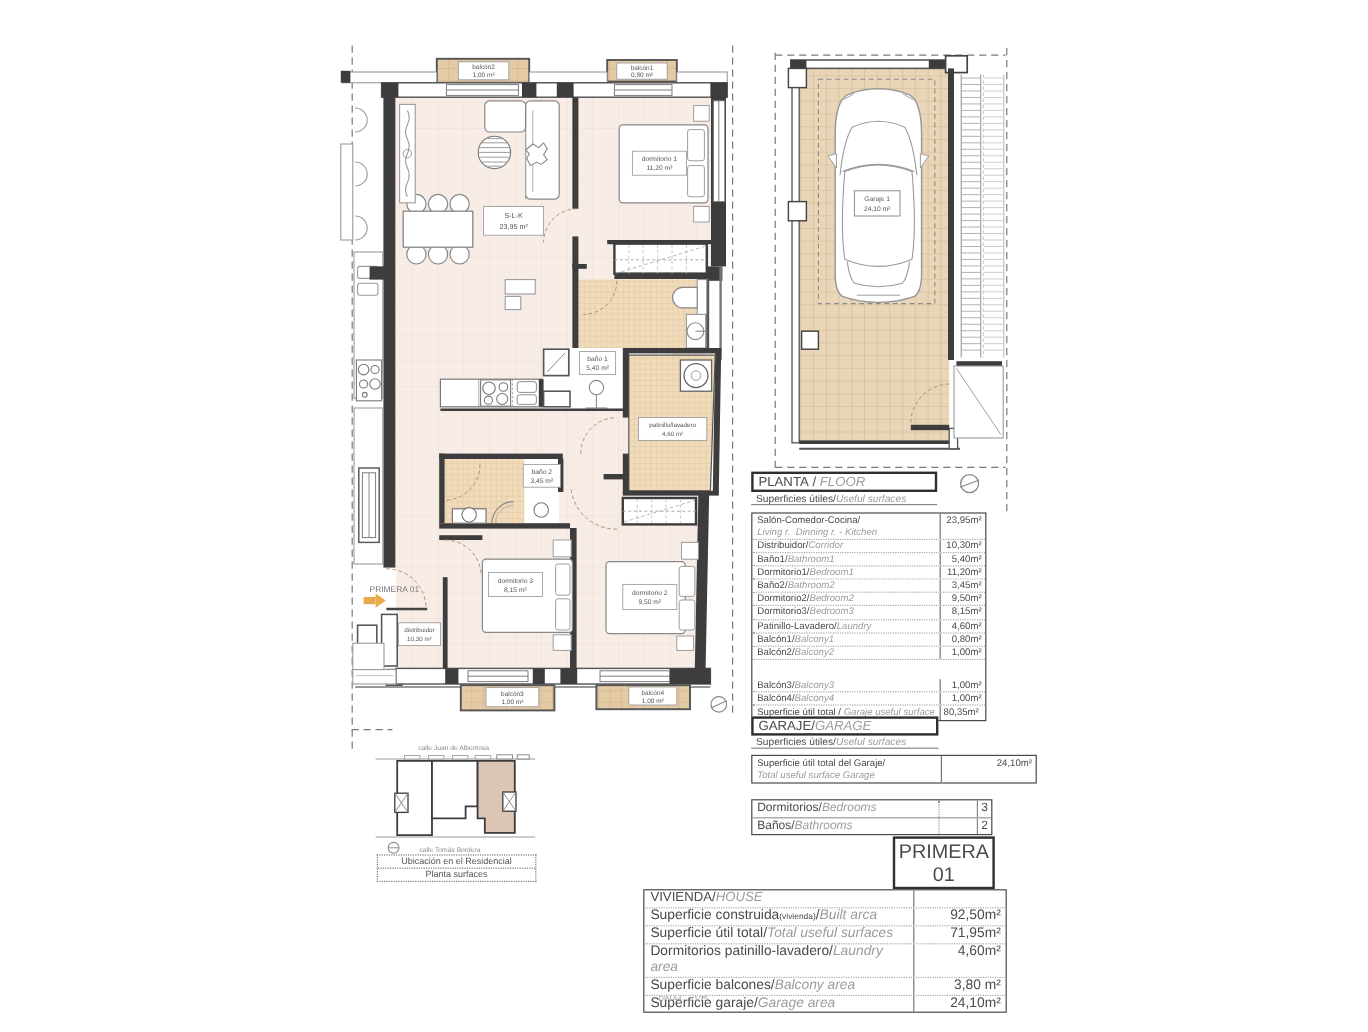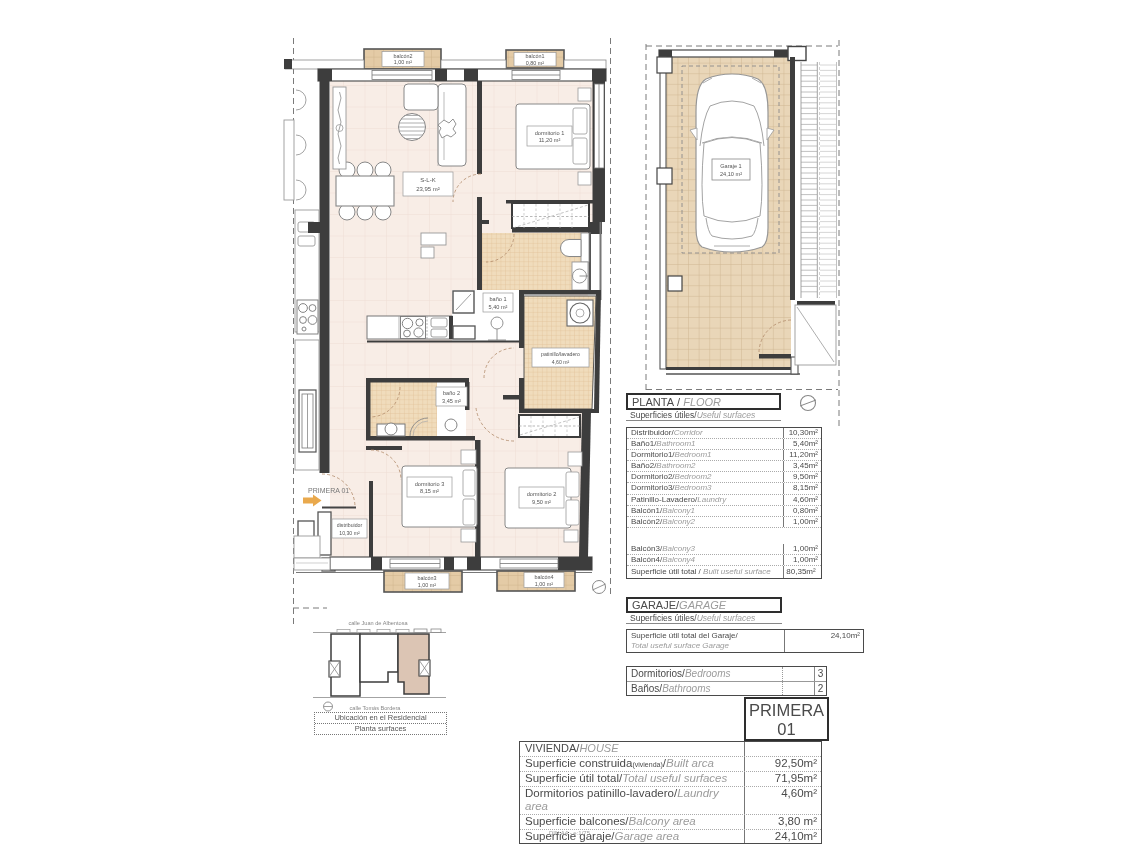--- a/index.html
+++ b/index.html
@@ -620,20 +620,27 @@
 
 <div class="abs hdrbox" style="left:626px;top:393px;width:155px;height:17px;font-size:11px;">
       <span class="dk">PLANTA&nbsp;/&nbsp;</span>
       <span class="it">FLOOR</span>
     </div>
 
 <div class="abs" style="left:626px;top:410px;width:155px;height:11px;font-size:8.5px;border-bottom:1px solid #888;padding-left:4px;box-sizing:border-box;"><span class="dk">Superficies útiles/</span><span class="it">Useful surfaces</span></div>
 
 <div class="abs" style="left:626px;top:427px;width:196px;border:1.5px solid #4a4a4a;background:#fff;box-sizing:border-box;">
 <div style="display:flex;border-bottom:1px dotted #aaa;">
+        <div style="width:157px;padding:1px 0 1px 4px;box-sizing:border-box;border-right:1px solid #777;">
+          <div style="font-size:8px;line-height:9.5px;" class="dk">Salón-Comedor-Cocina/</div>
+          <div style="font-size:8px;line-height:9.5px;" class="it">Living r.&nbsp;&nbsp;Dinning r. - Kitchen</div>
+        </div>
+        <div style="flex:1;text-align:right;font-size:8px;padding:1px 3px 0 0;" class="dk">23,95m²</div>
+      </div>
+<div style="display:flex;border-bottom:1px dotted #aaa;">
         <div style="width:157px;font-size:8px;line-height:10.1px;padding-left:4px;box-sizing:border-box;border-right:1px solid #777;"><span class="dk">Distribuidor/</span><span class="it">Corridor</span></div>
         <div style="flex:1;text-align:right;font-size:8px;line-height:10.1px;padding-right:3px;" class="dk">10,30m²</div>
       </div>
 <div style="display:flex;border-bottom:1px dotted #aaa;">
         <div style="width:157px;font-size:8px;line-height:10.1px;padding-left:4px;box-sizing:border-box;border-right:1px solid #777;"><span class="dk">Baño1/</span><span class="it">Bathroom1</span></div>
         <div style="flex:1;text-align:right;font-size:8px;line-height:10.1px;padding-right:3px;" class="dk">5,40m²</div>
       </div>
 <div style="display:flex;border-bottom:1px dotted #aaa;">
         <div style="width:157px;font-size:8px;line-height:10.1px;padding-left:4px;box-sizing:border-box;border-right:1px solid #777;"><span class="dk">Dormitorio1/</span><span class="it">Bedroom1</span></div>
         <div style="flex:1;text-align:right;font-size:8px;line-height:10.1px;padding-right:3px;" class="dk">11,20m²</div>
@@ -664,21 +671,21 @@
       </div>
 <div style="display:flex;border-bottom:1px dotted #aaa;margin-top:16px;">
         <div style="width:157px;font-size:8px;line-height:10.1px;padding-left:4px;box-sizing:border-box;border-right:1px solid #777;"><span class="dk">Balcón3/</span><span class="it">Balcony3</span></div>
         <div style="flex:1;text-align:right;font-size:8px;line-height:10.1px;padding-right:3px;" class="dk">1,00m²</div>
       </div>
 <div style="display:flex;border-bottom:1px dotted #aaa;">
         <div style="width:157px;font-size:8px;line-height:10.1px;padding-left:4px;box-sizing:border-box;border-right:1px solid #777;"><span class="dk">Balcón4/</span><span class="it">Balcony4</span></div>
         <div style="flex:1;text-align:right;font-size:8px;line-height:10.1px;padding-right:3px;" class="dk">1,00m²</div>
       </div>
 <div style="display:flex;">
-        <div style="width:157px;font-size:8px;line-height:12px;padding-left:4px;box-sizing:border-box;border-right:1px solid #777;"><span class="dk">Superficie útil total / </span><span class="it">Built useful surface</span></div>
+        <div style="width:157px;font-size:8px;line-height:12px;padding-left:4px;box-sizing:border-box;border-right:1px solid #777;"><span class="dk">Superficie útil total / </span><span class="it">Garaje useful surface</span></div>
         <div style="flex:1;text-align:center;font-size:8px;line-height:12px;padding-right:3px;" class="dk">80,35m²</div>
       </div>
 </div>
 
 <div class="abs hdrbox" style="left:626px;top:597px;width:156px;height:16px;font-size:11px;">
       <span class="dk">GARAJE/</span>
       <span class="it">GARAGE</span>
     </div>
 
 <div class="abs" style="left:626px;top:613px;width:156px;height:11px;font-size:8.5px;border-bottom:1px solid #888;padding-left:4px;box-sizing:border-box;"><span class="dk">Superficies útiles/</span><span class="it">Useful surfaces</span></div>
@@ -702,21 +709,21 @@
         <div style="width:31px;border-right:1px solid #888;"></div>
         <div style="flex:1;text-align:center;font-size:10px;line-height:13.5px;" class="dk">2</div>
       </div>
     </div>
 
 <div class="abs" style="left:744px;top:697px;width:85px;height:44px;border:2px solid #2e2e2e;background:#fff;box-sizing:border-box;text-align:center;color:#4a4a4a;">
       <div style="font-size:16.5px;line-height:20px;margin-top:1px;">PRIMERA</div>
       <div style="font-size:16.5px;line-height:18px;">01</div>
     </div>
 
-<div class="abs" style="left:519px;top:741px;width:303px;border:1.5px solid #4a4a4a;background:#fff;box-sizing:border-box;">
+<div class="abs" style="left:536px;top:741px;width:303px;border:1.5px solid #4a4a4a;background:#fff;box-sizing:border-box;">
 <div style="display:flex;border-bottom:1px dotted #aaa;">
         <div style="width:225px;font-size:11px;line-height:13.6px;padding-left:5px;box-sizing:border-box;border-right:1px solid #777;"><span class="dk">VIVIENDA/</span><span class="it">HOUSE</span></div>
         <div style="flex:1;text-align:right;font-size:11px;line-height:13.6px;padding-right:4px;" class="dk"></div>
       </div>
 <div style="display:flex;border-bottom:1px dotted #aaa;">
         <div style="width:225px;font-size:11.5px;line-height:13.6px;padding-left:5px;box-sizing:border-box;border-right:1px solid #777;"><span class="dk">Superficie construida</span><span class="dk" style="font-size:7px;">(vivienda)</span><span class="dk">/</span><span class="it">Built arca</span></div>
         <div style="flex:1;text-align:right;font-size:11.5px;line-height:13.6px;padding-right:4px;" class="dk">92,50m²</div>
       </div>
 <div style="display:flex;border-bottom:1px dotted #aaa;">
         <div style="width:225px;font-size:11.5px;line-height:13.6px;padding-left:5px;box-sizing:border-box;border-right:1px solid #777;"><span class="dk">Superficie útil total/</span><span class="it">Total useful surfaces</span></div>

